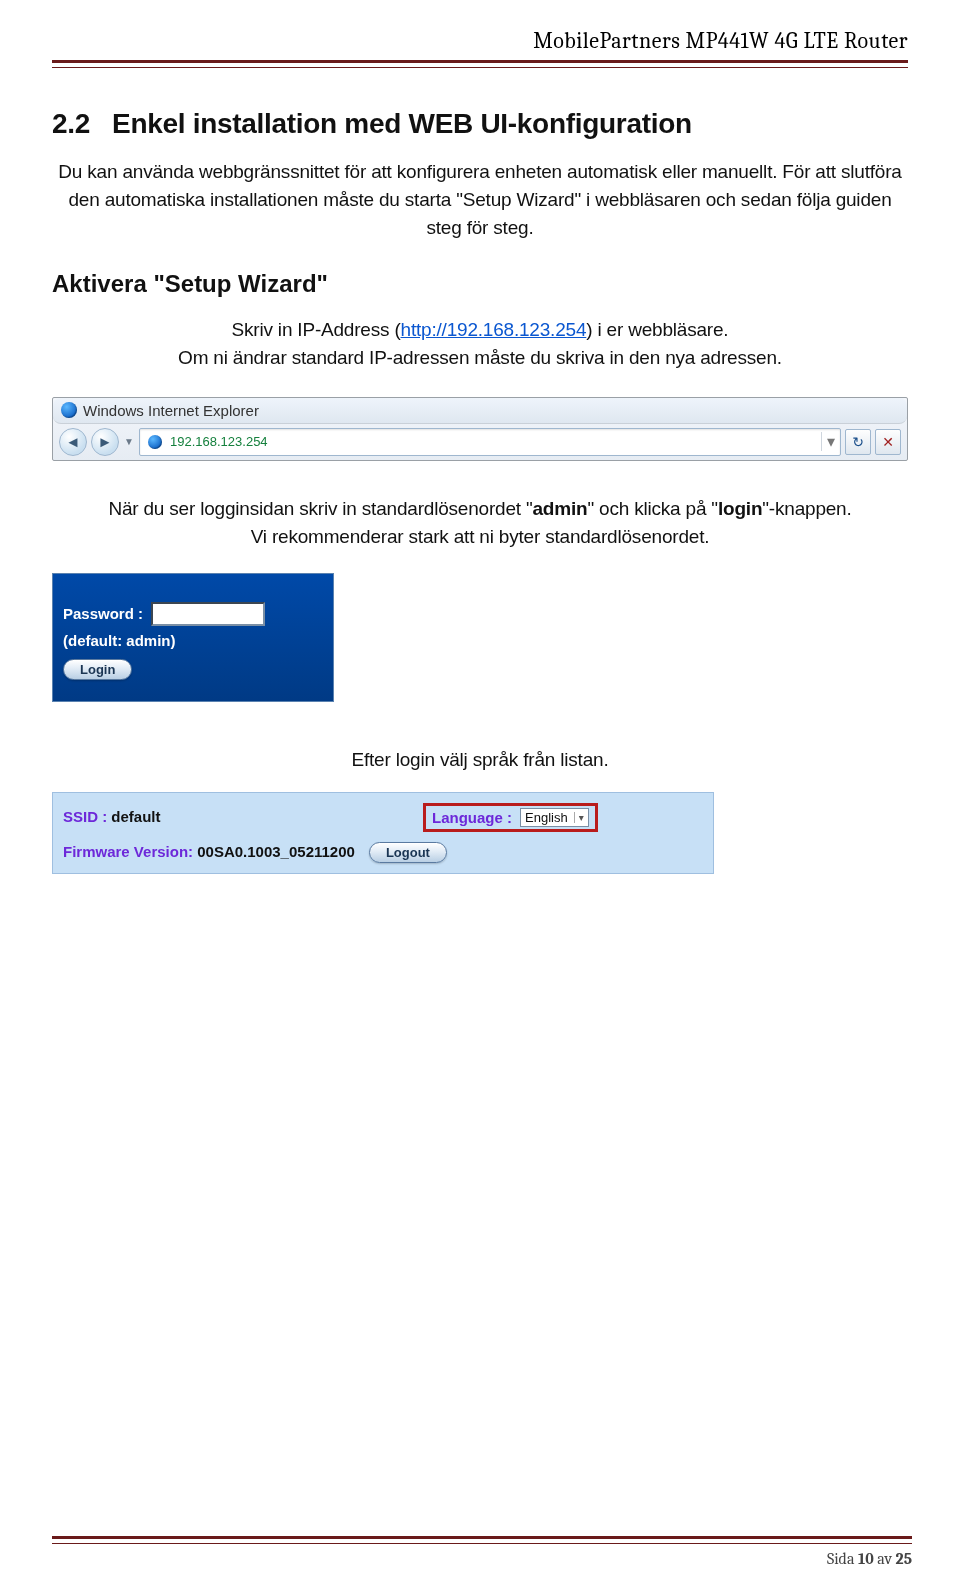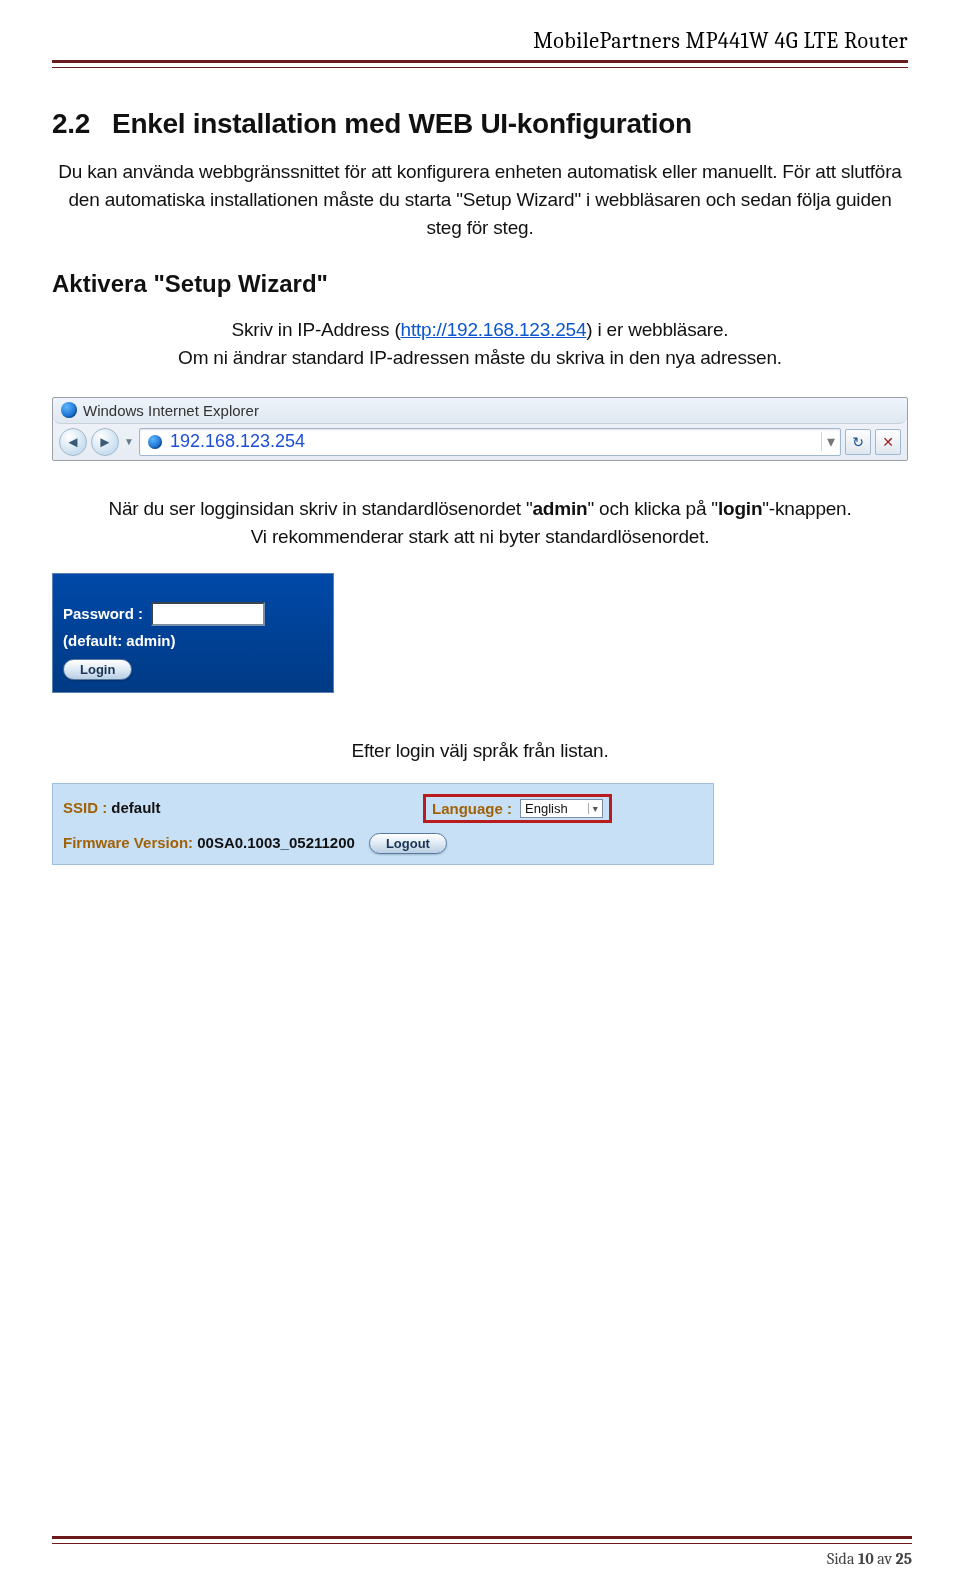--- a/index.html
+++ b/index.html
@@ -107,21 +107,21 @@
     background: #fff;
     border: 1px solid #9fb7cf;
     border-radius: 2px;
     box-shadow: inset 0 1px 2px rgba(0,0,0,.12);
   }
   .ie-favicon {
     width: 18px; height: 18px; margin: 0 6px;
     display:flex; align-items:center; justify-content:center;
   }
   .ie-url {
-    flex:1; font-size: 18px; color: #1d4ed8;
+    flex:1; font-size: 13px; color: #15803d;
   }
   .ie-addr-dd {
     width: 18px; text-align:center; color:#777;
     border-left: 1px solid #cfd6de;
   }
   .ie-btn {
     width: 24px; height: 24px;
     border: 1px solid #9fb7cf;
     background: linear-gradient(#fefefe, #dfe7ef);
     border-radius: 2px;
@@ -131,21 +131,21 @@
   .ie-btn.go { color: #1a4e8a; }
   .ie-btn.stop { color: #a02020; }
 
   
   .login-panel {
     width: 260px;
     background: #003a85;
     background: linear-gradient(#0049a8, #003a85);
     color: #fff;
     font-family: Arial, sans-serif;
-    padding: 28px 10px 12px 10px;
+    padding: 28px 10px 21px 10px;
     border: 1px solid #5a82b0;
     margin: 22px 0 44px 0;
   }
   .login-row { display:flex; align-items:center; gap:8px; font-size:15px; font-weight:700; margin-bottom:6px;}
   .login-input {
     width: 110px; height: 20px;
     background:#fff; border:2px inset #7a8fa5;
   }
   .login-default { font-size:15px; font-weight:700; margin-bottom:10px; }
   .pill-btn {
@@ -163,33 +163,33 @@
   
   .lang-panel {
     width: 640px;
     background: #c7e0f6;
     border: 1px solid #9fbfe0;
     padding: 10px 10px;
     font-family: Arial, sans-serif;
     margin: 18px 0 30px 0;
   }
   .lang-row1 { display:flex; align-items:center; gap:0; margin-bottom:10px;}
-  .lang-label { color:#a16207; font-weight:700; font-size:15px; }
+  .lang-label { color:#6d28d9; font-weight:700; font-size:15px; }
   .lang-val   { color:#111; font-weight:700; font-size:15px; }
   .lang-ssid-block { flex: 0 0 360px; }
   .lang-lang-block {
     border: 3px solid #b91c1c;
     padding: 2px 6px 2px 6px;
     display:flex; align-items:center; gap:8px;
   }
   .lang-select {
     font-size: 13px;
     background:#fff; border:1px solid #7a8fa5;
     padding: 1px 4px;
-    display:flex; align-items:center; gap:20px;
+    display:flex; align-items:center; gap:6px;
   }
   .lang-select .chev { border-left:1px solid #aaa; padding-left:4px; font-size:10px; color:#555;}
   .lang-row2 { display:flex; align-items:center; gap: 14px; }
 
   .footer-rule {
     border: 0;
     border-top: 3px solid #6a1a1a;
     border-bottom: 1px solid #6a1a1a;
     height: 4px;
     margin: 2px 0 6px 0;

